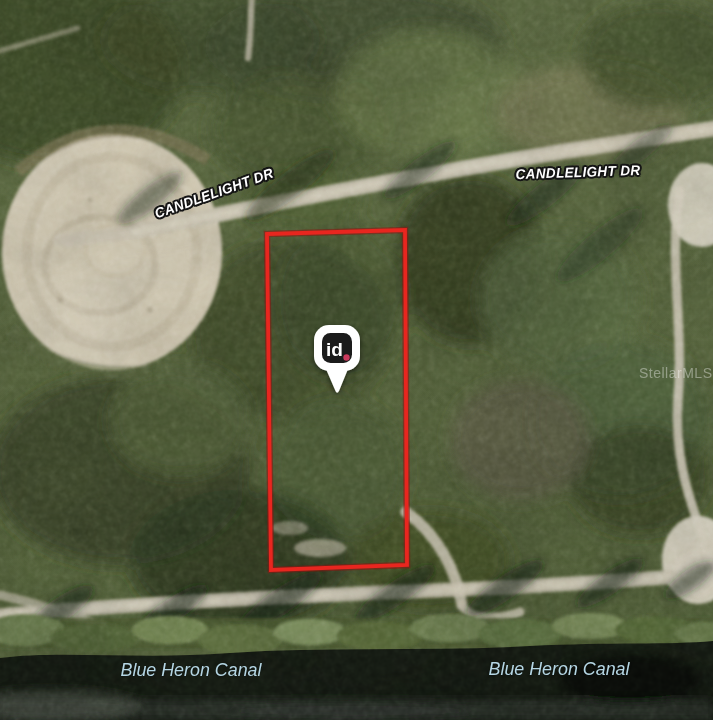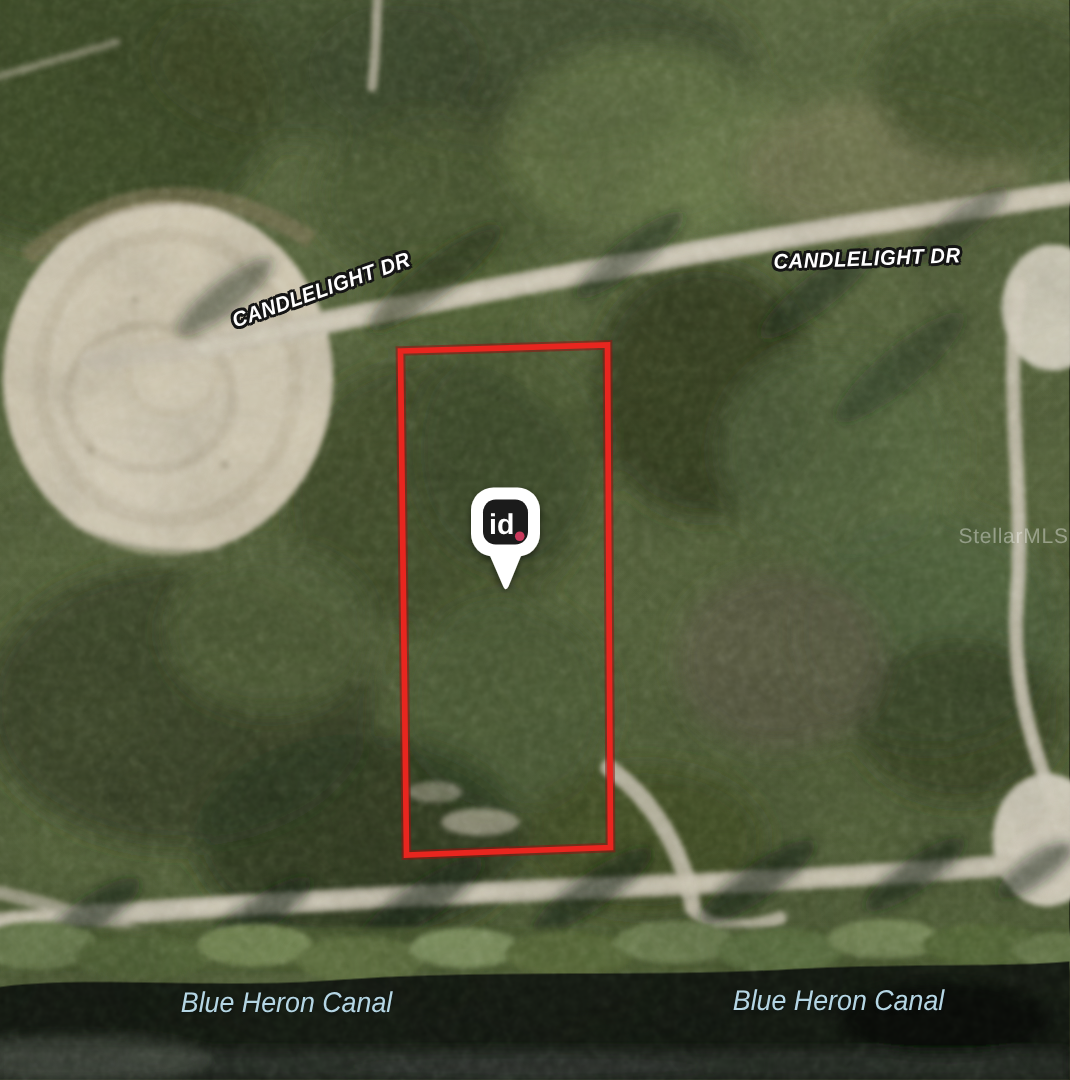--- a/index.html
+++ b/index.html
@@ -21,21 +21,21 @@
   .road-label.west{left:214px;top:193px;transform:translate(-50%,-50%) rotate(-19.5deg) scaleX(.96);}
   .road-label.east{left:578px;top:172px;transform:translate(-50%,-50%) rotate(-2deg) scaleX(.96);}
   .canal-label{
     position:absolute;white-space:nowrap;
     font:italic 400 19px/1 "Liberation Sans",sans-serif;
     color:#b5d6e4;text-shadow:0 1px 2px rgba(8,16,20,.45);
   }
   .canal-label.west{left:191px;top:669px;transform:translate(-50%,-50%) scaleX(.94);}
   .canal-label.east{left:559px;top:668px;transform:translate(-50%,-50%) scaleX(.94);}
   .watermark{
-    position:absolute;left:639px;top:350px;white-space:nowrap;
+    position:absolute;left:639px;top:366px;white-space:nowrap;
     font:400 14px/1 "Liberation Sans",sans-serif;
     color:rgba(255,255,255,.38);letter-spacing:.5px;
   }
   .pin{position:absolute;left:303px;top:315px;}
   .pin text{font-family:"Liberation Sans",sans-serif;font-weight:700;}
 </style>
 </head>
 <body>
 
 <div class="stage">

